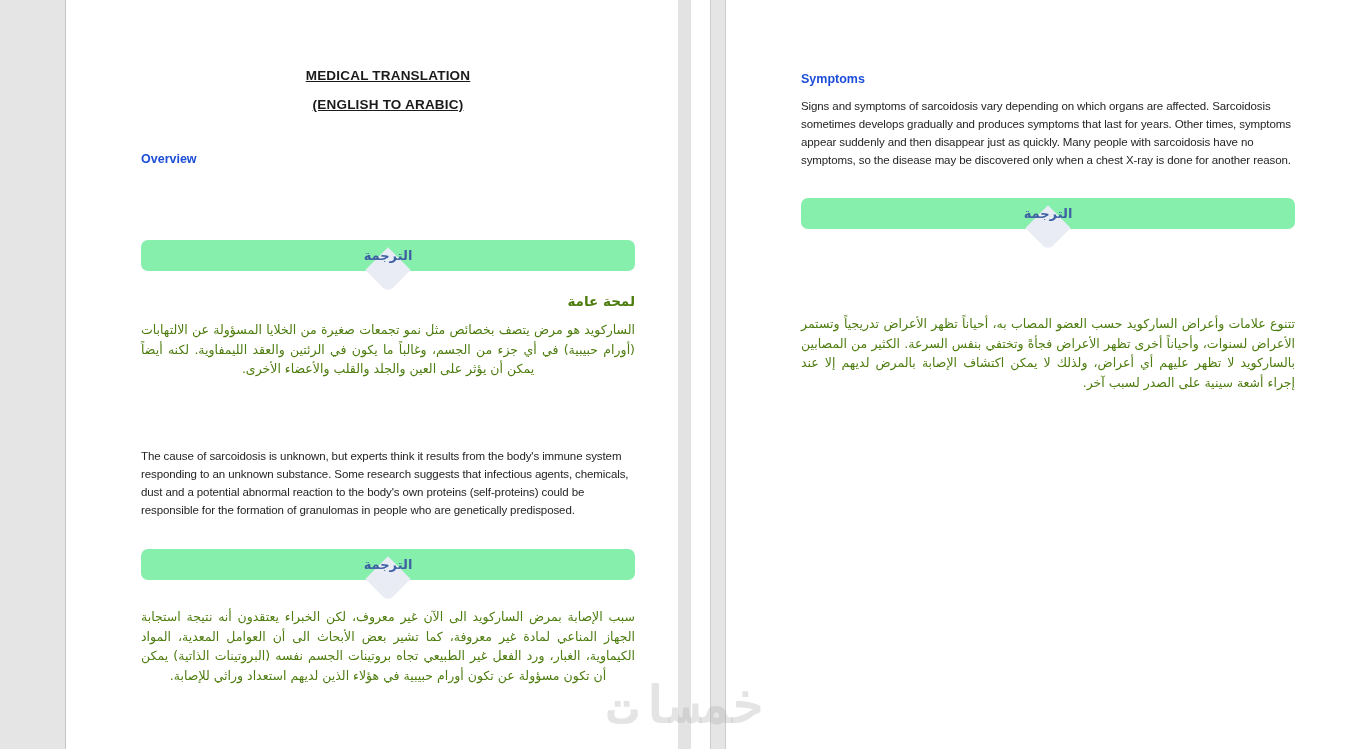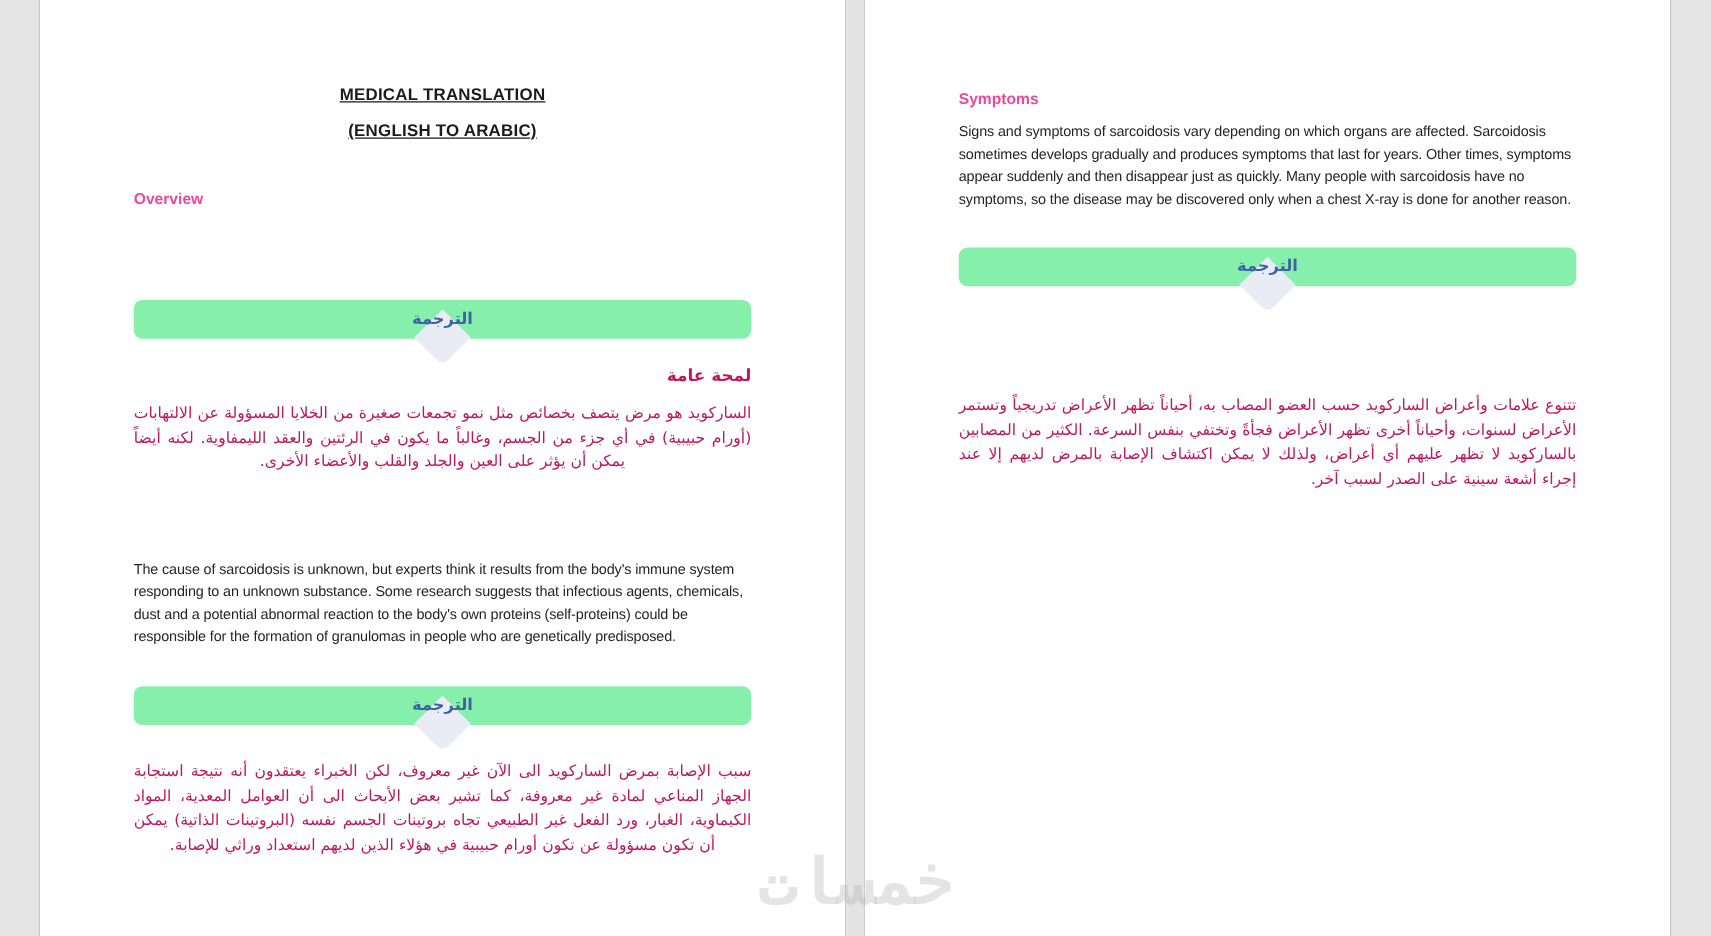--- a/index.html
+++ b/index.html
@@ -5,47 +5,47 @@
   * { margin:0; padding:0; box-sizing:border-box; }
   html,body { width:1369px; height:749px; overflow:hidden; }
   body { font-family:"Liberation Sans", sans-serif; }
 
   .viewport {
     position:relative; width:1369px; height:749px;
     background:#e5e5e5; overflow:hidden;
   }
 
   .page {
-    position:absolute; top:0; height:749px; background:#ffffff;
+    position:absolute; top:0; height:749px; background:#ffffff;margin-left:34px;
   }
   .page-left  { left:31px;  width:646px; border-left:1px solid #c6c6c6; border-right:1px solid #cccccc; }
   .page-right { left:691px; width:646px; border-left:1px solid #cccccc; border-right:1px solid #c6c6c6; }
 
   .divider {
     position:absolute; top:0; left:678px; width:13px; height:749px;
     background:#e3e3e3;
   }
 
   .block { position:absolute; left:75px; right:75px; }
 
   .doc-title {
     text-align:center; font-weight:bold; font-size:13.5px; line-height:16px;
     color:#1b1b1b; text-decoration:underline; letter-spacing:0.2px;
   }
 
   .en-h {
-    font-weight:bold; font-size:12.5px; line-height:16px; color:#ec4899;
+    font-weight:bold; font-size:12.5px; line-height:16px; color:#1d4ed8;
   }
   .en-p {
     font-size:11.5px; line-height:18px; color:#242424; letter-spacing:-0.1px;
     text-align:left;
   }
   .indent-first { text-indent:9px; }
 
-  .ar { direction:rtl; font-family:"DejaVu Sans", sans-serif; color:#be185d; }
+  .ar { direction:rtl; font-family:"DejaVu Sans", sans-serif; color:#4d7c0f; }
   .ar-h { font-weight:bold; font-size:13.5px; line-height:17px; text-align:right; }
   .ar-p { font-size:12.5px; line-height:19.5px; text-align:justify; }
   .last-center { text-align-last:center; }
   .last-right  { text-align-last:right; }
 
   .banner {
     position:absolute; left:75px; right:75px; height:31px;
     background:#86efac; border-radius:7px;
   }
   .banner-label {

